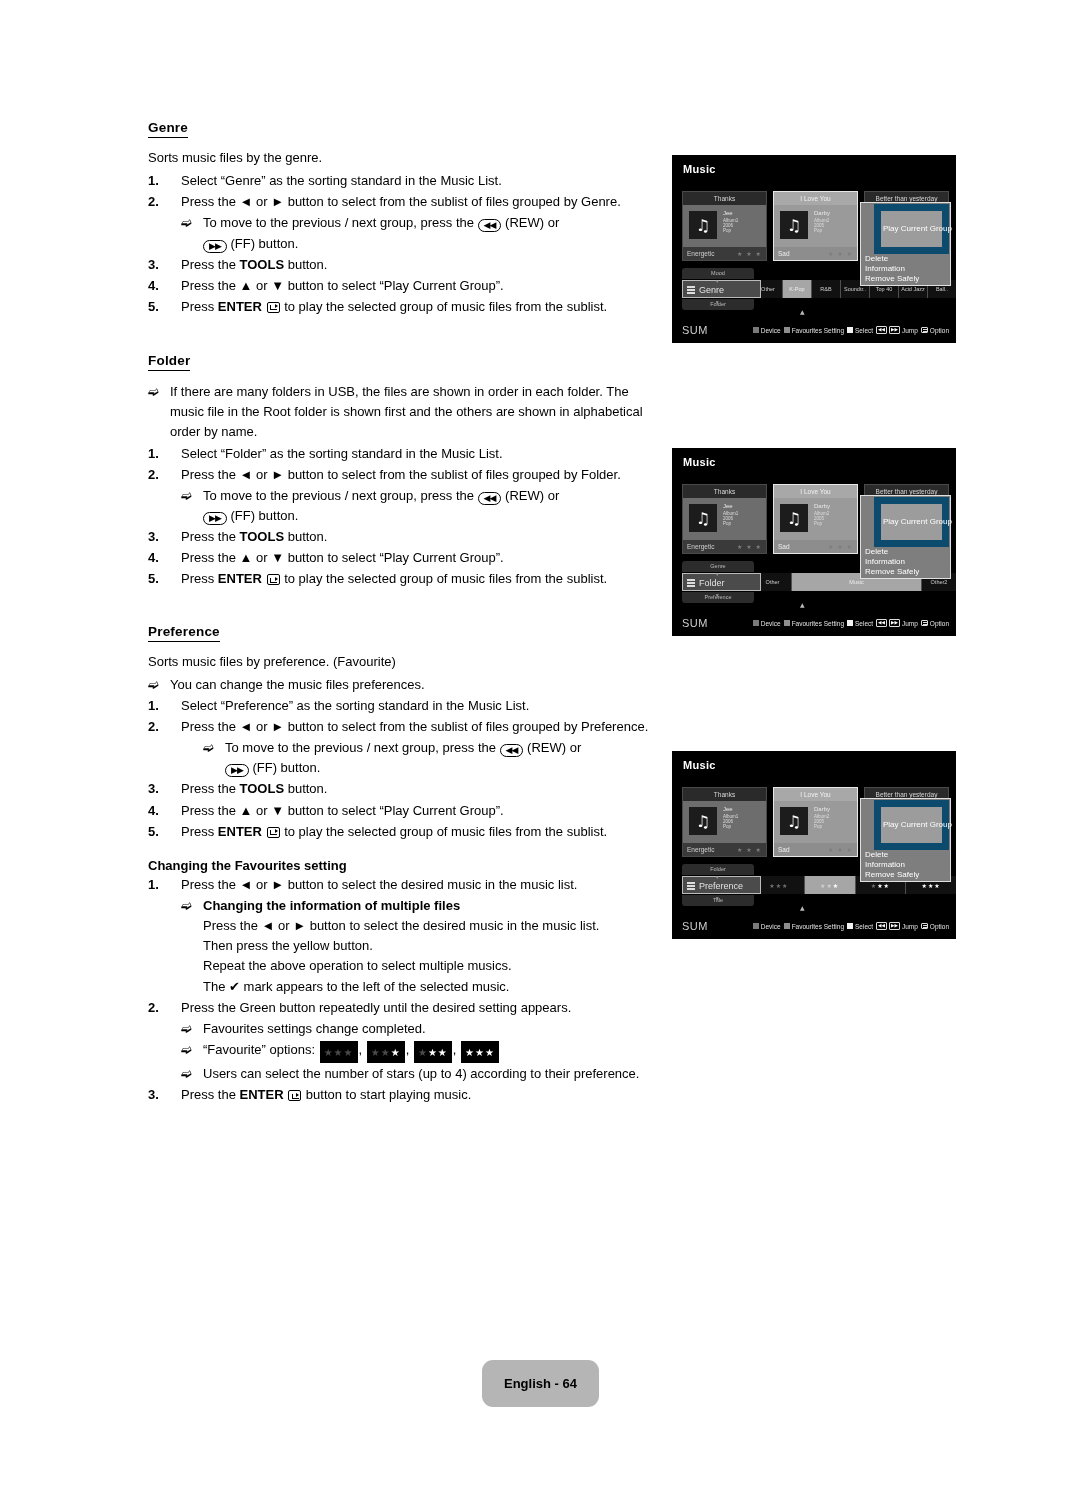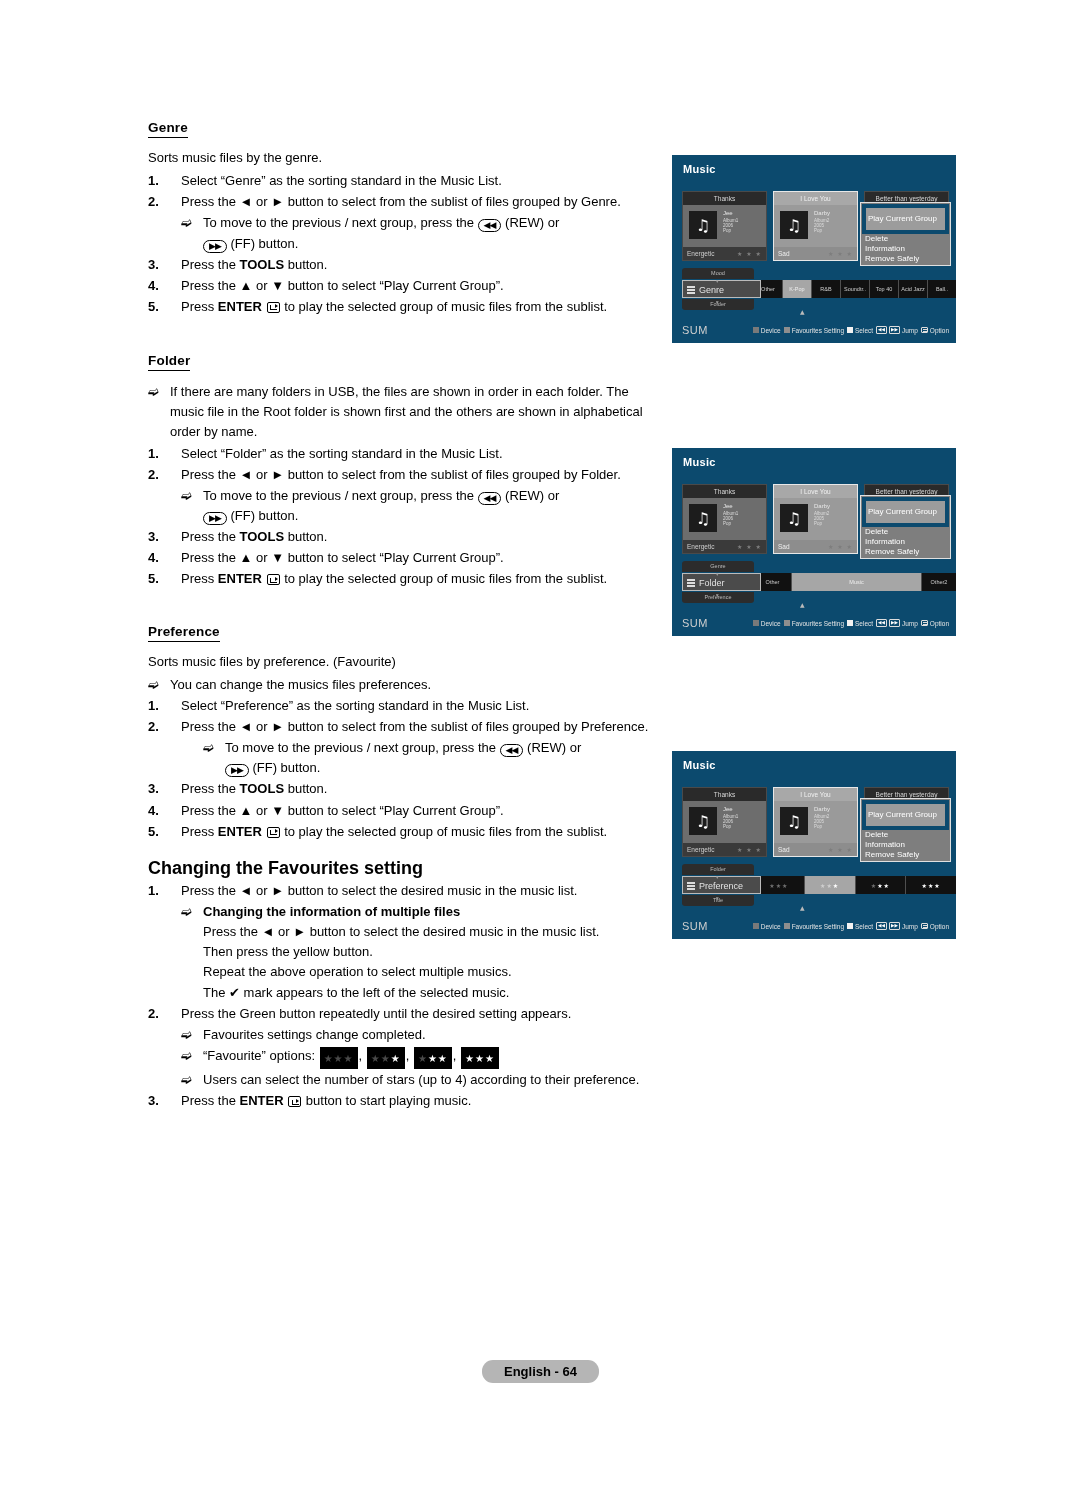--- a/index.html
+++ b/index.html
@@ -35,21 +35,21 @@
   .bullet .mk {
     width:22px; flex:0 0 22px; font-size:13px; line-height:1.55;
     font-family:"DejaVu Sans", sans-serif;
   }
   .bullet .body { flex:1; font-size:13px; line-height:1.55; }
 
   .ind1 { margin-left:33px; }
   .ind2 { margin-left:55px; }
   .b { font-weight:bold; }
 
-  .sub-head { font-size:18px; font-weight:bold; margin:0 0 2px 0; }
+  .sub-head { font-size:13px; font-weight:bold; margin:0 0 2px 0; }
   .pillbtn {
     display:inline-block; vertical-align:-2px;
     border:1.5px solid #000; border-radius:9px;
     padding:0 5px; height:13px; line-height:10px;
     font-size:9px; letter-spacing:-1px;
     font-family:"DejaVu Sans", sans-serif;
     position:relative; top:-1px;
   }
   .enterico {
     display:inline-block; vertical-align:-2px;
@@ -67,21 +67,21 @@
   }
   .chk { font-family:"DejaVu Sans", sans-serif; font-weight:bold; font-size:13px; }
 
   
   .favopt { display:inline-block; background:#000; padding:1px 4px; vertical-align:-2px; margin:0 1px; }
   .favopt span { color:#4a4a4a; font-size:10px; letter-spacing:1px; font-family:"DejaVu Sans", sans-serif; }
   .favopt span.on { color:#fff; }
 
   
   .tv {
-    width:284px; height:188px; background:#0c4a6e;
+    width:284px; height:188px; background:#000000;
     position:relative; margin-bottom:0; overflow:hidden;
     font-family:"Liberation Sans", sans-serif;
   }
   .tv-title {
     position:absolute; left:11px; top:8px;
     color:#fff; font-size:11px; font-weight:bold; letter-spacing:.3px;
   }
 
   .cards { position:absolute; left:10px; top:36px; width:268px; height:70px; }
   .card { position:absolute; top:0; width:85px; height:70px; }
@@ -117,21 +117,21 @@
   .card.sel .hdr { background:#a8a8a8; color:#f2f2f2; border-color:#e8e8e8; }
   .card.sel .mid { background:#9a9a9a; border-color:#e8e8e8; }
   .card.sel .ftr { background:#8d8d8d; color:#eee; border-color:#e8e8e8; }
 
   
   .tools {
     position:absolute; left:188px; top:47px; width:91px;
     background:#7e7e7e; border:1px solid #e0e0e0; padding:1px; z-index:5;
   }
   .tools .it { font-size:8px; color:#fff; padding:0 3px; line-height:10px; white-space:nowrap; }
-  .tools .it.hl { background:#9c9c9c; border:4px solid #0c4a6e; padding:6px 2px; color:#fff; }
+  .tools .it.hl { background:#9c9c9c; border:7px solid #0c4a6e; padding:13px 2px; color:#fff;margin-left:12px; }
 
   
   .sortzone { position:absolute; left:0; bottom:31px; width:100%; height:44px; }
   .selcol { position:absolute; left:10px; top:0; width:72px; height:44px; z-index:3; }
   .selcol .up, .selcol .dn {
     width:72px; height:11px; line-height:11px; text-align:center;
     font-size:5.5px; color:#bdbdbd; background:#2c2c2c;
   }
   .selcol .up { border-radius:3px 3px 0 0; }
   .selcol .dn { border-radius:0 0 3px 3px; }
@@ -180,21 +180,21 @@
   .optico {
     display:inline-block; width:7px; height:6px; border:1px solid #ddd; border-radius:1px;
     position:relative;
   }
   .optico:after { content:""; position:absolute; left:1px; top:1px; width:4px; height:1px; background:#ddd; box-shadow:0 2px 0 #ddd; }
 
   
   .footer {
     position:absolute; left:482px; top:1360px;
     background:#b5b5b5; border-radius:11px;
-    padding:4px 22px; font-size:13px; font-weight:bold; color:#000;
+    padding:16px 22px; font-size:13px; font-weight:bold; color:#000;
   }
 </style>
 </head>
 <body>
 
 <div class="page">
 
   <div class="col-text">
 
     <div>
@@ -282,21 +282,21 @@
         <div class="body">Press <span class="b">ENTER</span> <span class="enterico"></span> to play the selected group of music files from the sublist.</div>
       </div>
     </div>
 
     <div style="margin-top:32px;">
       <div class="sec-head">Preference</div>
       <p class="lead">Sorts music files by preference. (Favourite)</p>
 
       <div class="bullet">
         <div class="mk">➫</div>
-        <div class="body">You can change the musics files preferences.</div>
+        <div class="body">You can change the music files preferences.</div>
       </div>
 
       <div class="step">
         <div class="num">1.</div>
         <div class="body">Select “Preference” as the sorting standard in the Music List.</div>
       </div>
 
       <div class="step">
         <div class="num">2.</div>
         <div class="body">Press the ◄ or ► button to select from the sublist of files grouped by Preference.</div>

